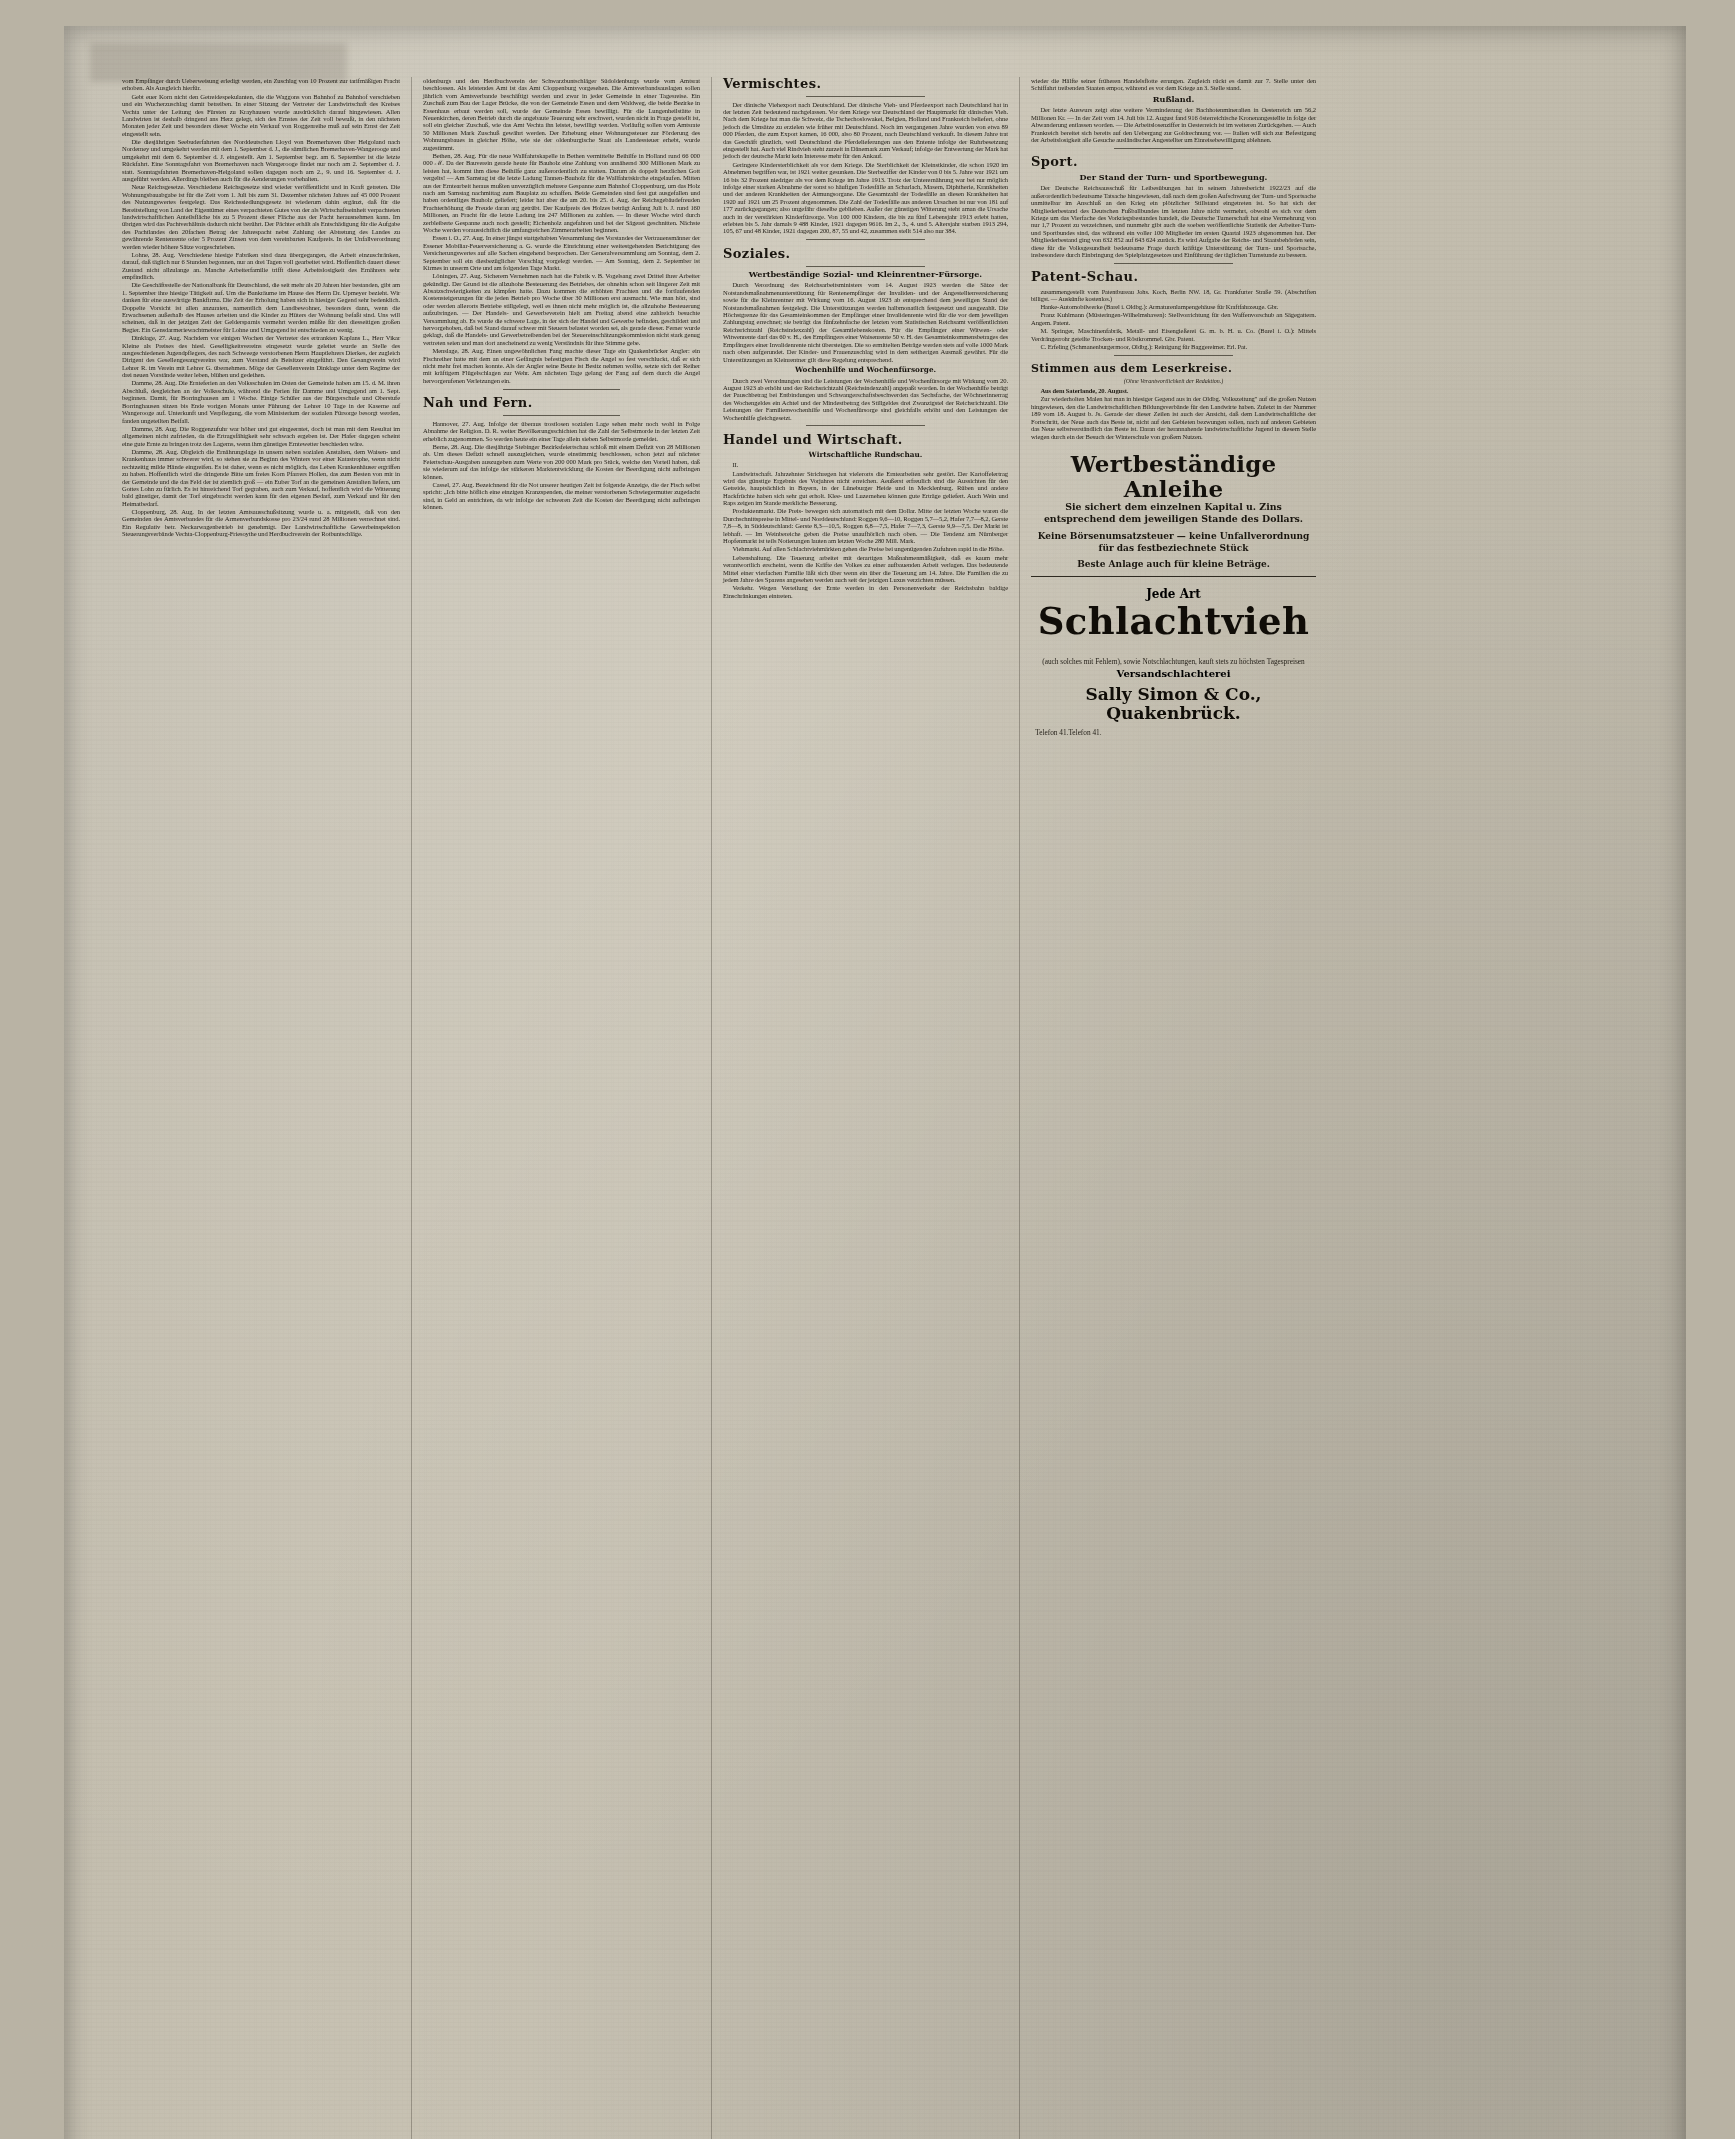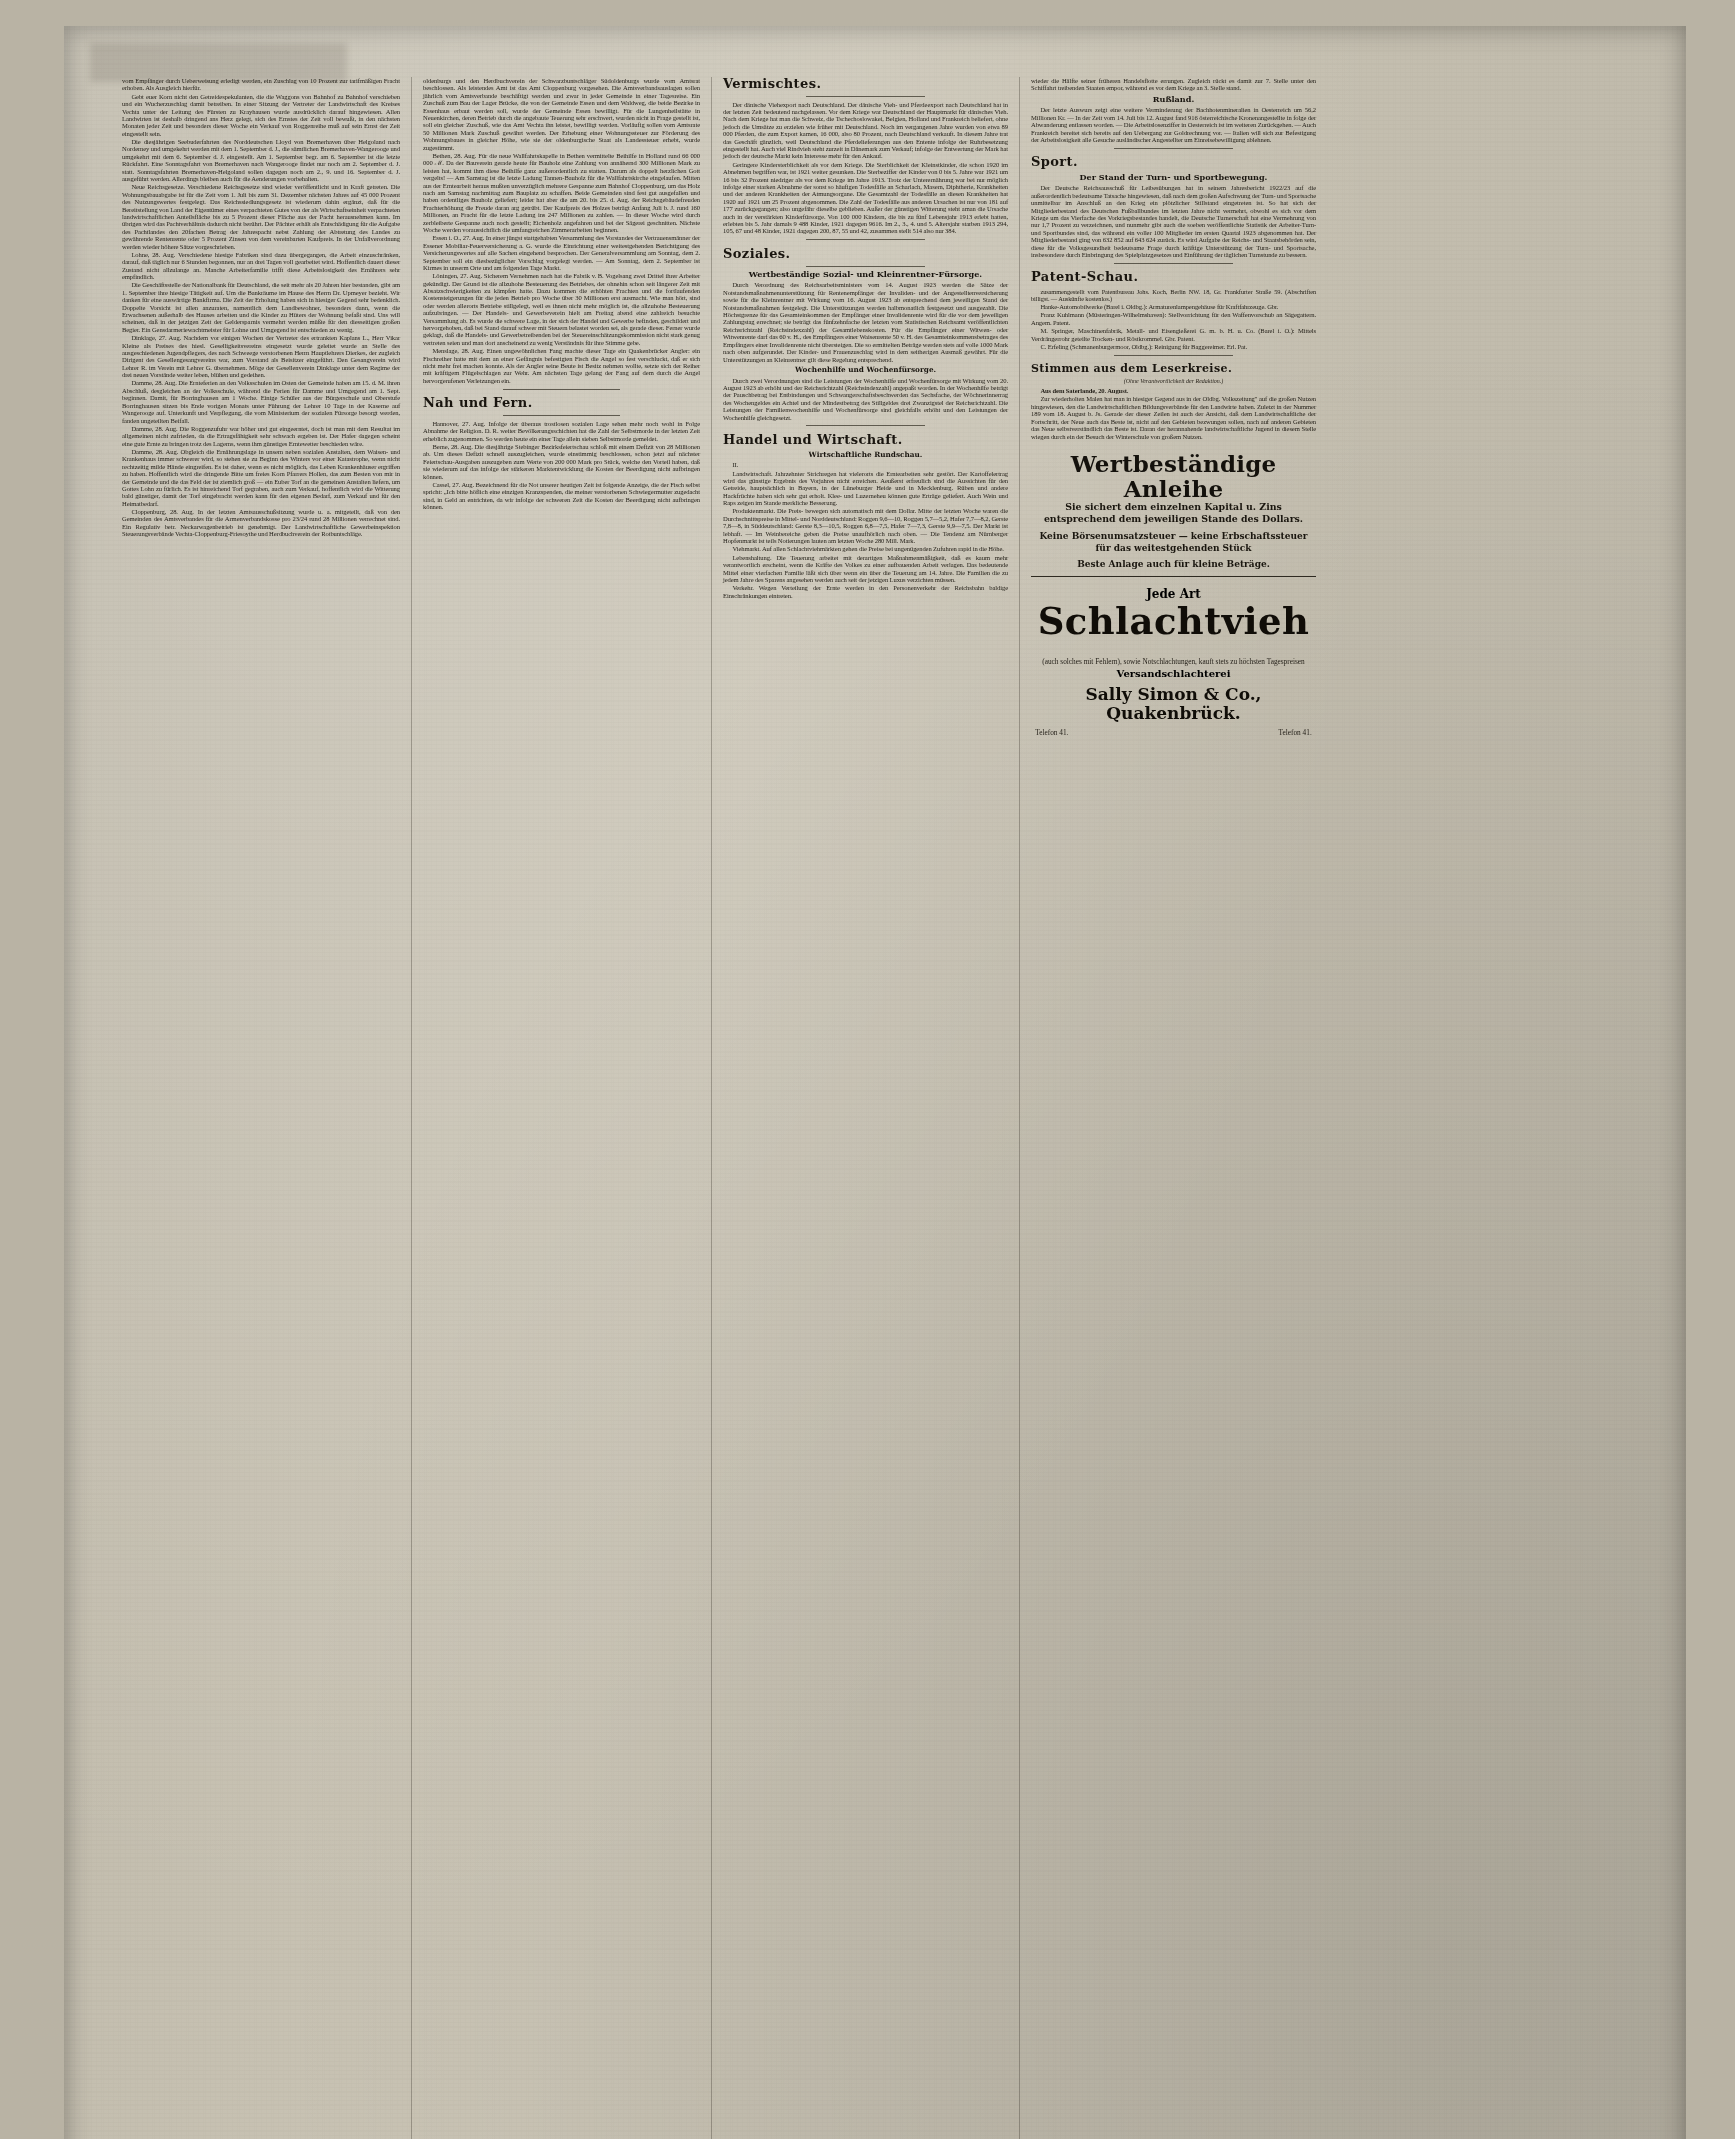--- a/index.html
+++ b/index.html
@@ -185,21 +185,20 @@
   .ad-firm {
     font-family: "DejaVu Serif", serif;
     font-weight: bold;
     font-size: 17px;
     line-height: 19.7px;
     color: #100d08;
     margin-top: 3.4px;
   }
   .ad-tel {
     display: flex;
-    justify-content: space-between;
     font-size: 7.3px;
     margin-top: 3.4px;
     padding: 0 4.3px;
     color: #211d16;
   }
   .ad-jede {
     font-family: "DejaVu Serif", serif;
     font-weight: bold;
     font-size: 12px;
     line-height: 13.7px;
@@ -308,21 +307,21 @@
 
         <div class="rule"></div>
         <h2 class="hd" style="font-size:11px;line-height:13px">Stimmen aus dem Leserkreise.</h2>
         <p class="tiny-note">(Ohne Verantwortlichkeit der Redaktion.)</p>
         <p class="t center" style="font-weight:bold">Aus dem Saterlande, 20. August.</p>
         <p class="t">Zur wiederholten Malen hat man in hiesiger Gegend aus in der Oldbg. Volkszeitung" auf die großen Nutzen hingewiesen, den die Landwirtschaftlichen Bildungsverbände für den Landwirte haben. Zuletzt in der Nummer 189 vom 18. August b. Js. Gerade der dieser Zeilen ist auch der Ansicht, daß dem Landwirtschaftliche der Fortschritt, der Neue auch das Beste ist, nicht auf den Gebieten bezwungen sollen, nach auf anderen Gebieten das Neue selbstverständlich das Beste ist. Daran der herannahende landwirtschaftliche Jugend in diesem Stelle wiegen durch ein der Besuch der Winterschule von großem Nutzen.</p>
 
         <div class="ad">
           <div class="ad-title">Wertbeständige Anleihe</div>
           <div class="ad-sub">Sie sichert dem einzelnen Kapital u. Zins entsprechend dem jeweiligen Stande des Dollars.</div>
-          <div class="ad-sub2">Keine Börsenumsatzsteuer — keine Erbschaftssteuer für das weitestgehenden Stück</div>
+          <div class="ad-sub2">Keine Börsenumsatzsteuer — keine Unfallverordnung für das festbeziechnete Stück</div>
           <div class="ad-sub3">Beste Anlage auch für kleine Beträge.</div>
         </div>
 
         <div class="sep-line"></div>
 
         <div class="ad">
           <div class="ad-jede">Jede Art</div>
           <div class="ad-big">Schlachtvieh</div>
           <div class="ad-small">(auch solches mit Fehlern), sowie Notschlachtungen, kauft stets zu höchsten Tagespreisen</div>
           <div class="ad-med">Versandschlachterei</div>

